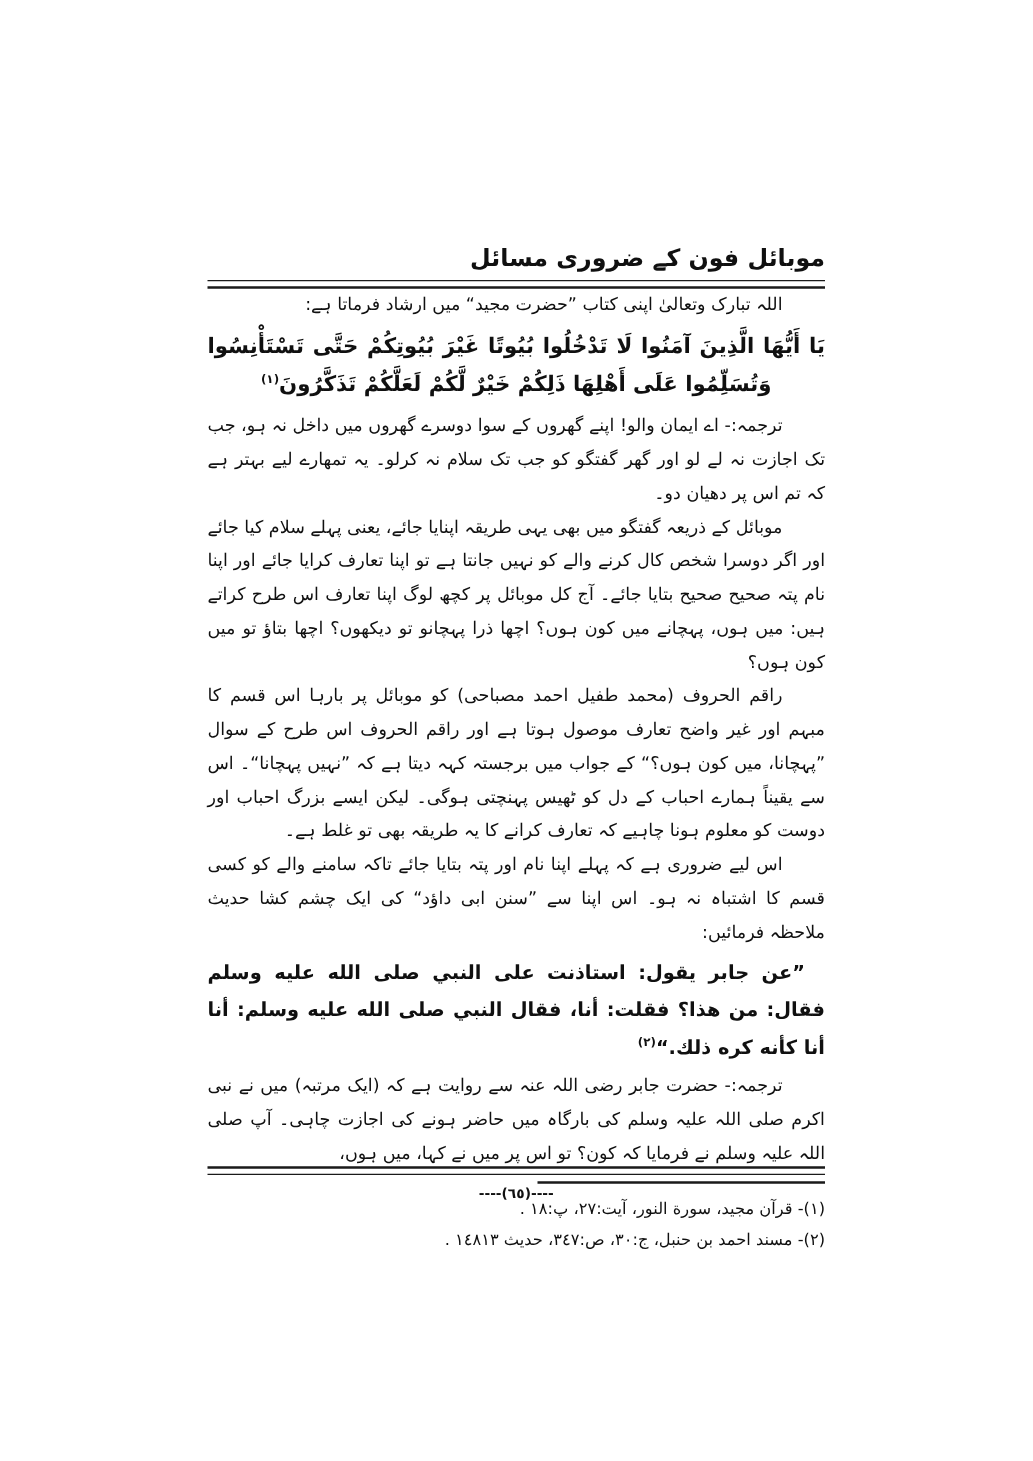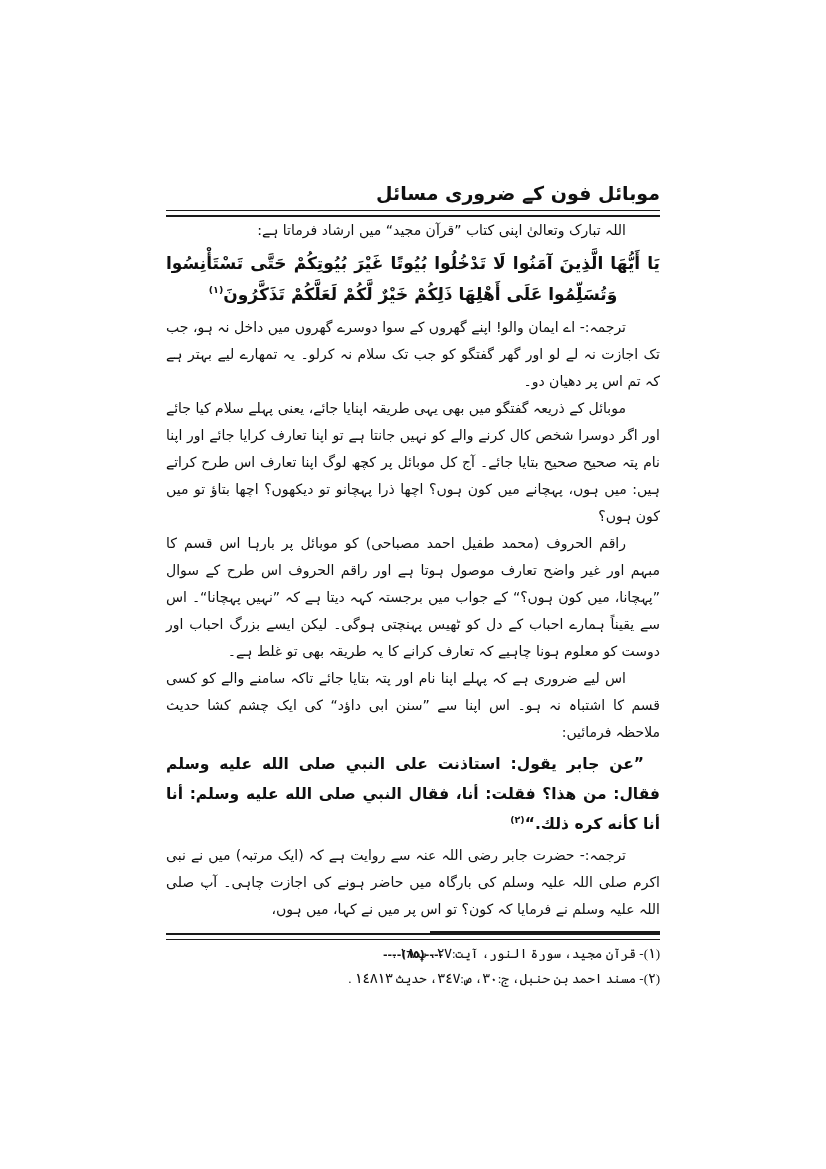--- a/index.html
+++ b/index.html
@@ -6,21 +6,21 @@
   .page{
     position:relative;
     width:826px;height:1169px;
     background:#ffffff;
     color:#101010;
     font-family:"DejaVu Sans",sans-serif;
     overflow:hidden;
   }
   .content{
     position:absolute;
-    top:180px;
+    top:194px;
     right:166px;
     width:494px;
     direction:rtl;
   }
   .chapter-title{
     margin:0 0 4px 0;
     font-size:19px;
     font-weight:bold;
     text-align:right;
     line-height:26px;
@@ -57,21 +57,21 @@
     line-height:30px;
     text-align:justify;
     text-indent:16px;
   }
   .fn-marker{
     font-size:9.5px;
     font-weight:bold;
     vertical-align:super;
     line-height:0;
   }
-  .footnotes{margin-top:8px;font-family:Liberation Serif, serif;}
+  .footnotes{margin-top:8px;}
   .fn-rule{
     width:230px;
     border-top:2px solid #1a1a1a;
     margin-bottom:8px;
   }
   .footnote{
     margin:0;
     font-size:13px;
     line-height:25px;
     text-align:right;
@@ -97,21 +97,21 @@
 <div class="page">
 
   <main class="content">
 
     <header>
       <h1 class="chapter-title">موبائل فون کے ضروری مسائل</h1>
       <div class="rule-double"></div>
     </header>
 
 
-    <p class="para indent">اللہ تبارک وتعالیٰ اپنی کتاب ”قرآن مجید“ میں ارشاد فرماتا ہے:</p>
+    <p class="para indent">اللہ تبارک وتعالیٰ اپنی کتاب ”حضرت مجید“ میں ارشاد فرماتا ہے:</p>
 
     <div class="quran"><span>يَا أَيُّهَا الَّذِينَ آمَنُوا لَا تَدْخُلُوا بُيُوتًا غَيْرَ بُيُوتِكُمْ حَتَّى تَسْتَأْنِسُوا وَتُسَلِّمُوا عَلَى أَهْلِهَا ذَلِكُمْ خَيْرٌ لَّكُمْ لَعَلَّكُمْ تَذَكَّرُونَ</span><sup class="fn-marker">(١)</sup></div>
 
     <p class="para indent">ترجمہ:- اے ایمان والو! اپنے گھروں کے سوا دوسرے گھروں میں داخل نہ ہو، جب تک اجازت نہ لے لو اور گھر گفتگو کو جب تک سلام نہ کرلو۔ یہ تمھارے لیے بہتر ہے کہ تم اس پر دھیان دو۔</p>
 
     <p class="para indent">موبائل کے ذریعہ گفتگو میں بھی یہی طریقہ اپنایا جائے، یعنی پہلے سلام کیا جائے اور اگر دوسرا شخص کال کرنے والے کو نہیں جانتا ہے تو اپنا تعارف کرایا جائے اور اپنا نام پتہ صحیح صحیح بتایا جائے۔ آج کل موبائل پر کچھ لوگ اپنا تعارف اس طرح کراتے ہیں: میں ہوں، پہچانے میں کون ہوں؟ اچھا ذرا پہچانو تو دیکھوں؟ اچھا بتاؤ تو میں کون ہوں؟</p>
 
     <p class="para indent">راقم الحروف (محمد طفیل احمد مصباحی) کو موبائل پر بارہا اس قسم کا مبہم اور غیر واضح تعارف موصول ہوتا ہے اور راقم الحروف اس طرح کے سوال ”پہچانا، میں کون ہوں؟“ کے جواب میں برجستہ کہہ دیتا ہے کہ ”نہیں پہچانا“۔ اس سے یقیناً ہمارے احباب کے دل کو ٹھیس پہنچتی ہوگی۔ لیکن ایسے بزرگ احباب اور دوست کو معلوم ہونا چاہیے کہ تعارف کرانے کا یہ طریقہ بھی تو غلط ہے۔</p>
 
     <p class="para indent">اس لیے ضروری ہے کہ پہلے اپنا نام اور پتہ بتایا جائے تاکہ سامنے والے کو کسی قسم کا اشتباہ نہ ہو۔ اس اپنا سے ”سنن ابی داؤد“ کی ایک چشم کشا حدیث ملاحظہ فرمائیں:</p>

